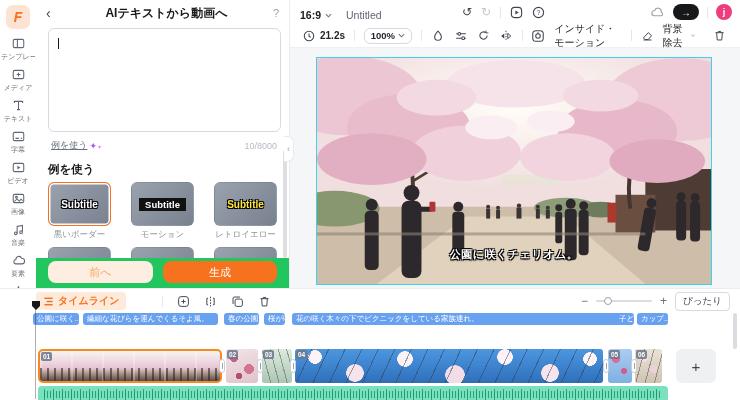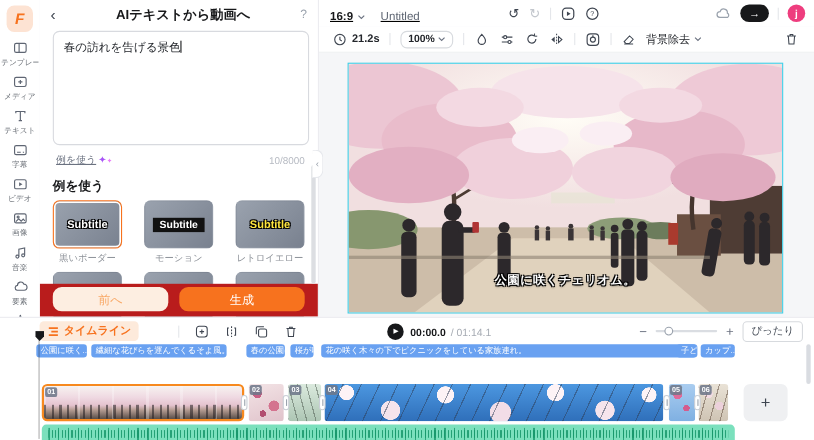--- a/index.html
+++ b/index.html
@@ -42,35 +42,35 @@
     background:linear-gradient(135deg,#9aa2ae,#79818f); display:flex; align-items:center;
     justify-content:center; cursor:pointer; }
   .card.sel { border-color:#f7721e; box-shadow:inset 0 0 0 1.5px #fff; }
   .card-lb { font-size:8.5px; color:#8b9097; margin-top:3px; max-width:74px; white-space:nowrap; overflow:hidden; }
   .stb { font-weight:800; font-size:10px; }
   .st1,.st5 { color:#fff; text-shadow:-1px -1px 0 #000,1px -1px 0 #000,-1px 1px 0 #000,1px 1px 0 #000; }
   .st2 { color:#fff; background:#111; padding:1px 6px; font-size:9.5px; }
   .st3 { color:#ffe53d; text-shadow:-1px -1px 0 #000,1px -1px 0 #000,-1px 1px 0 #000,1px 1px 0 #000; }
   .st4 { color:#fff; }
   .st6 { color:#fff; background:rgba(70,76,88,.85); padding:1px 5px; font-size:9px; }
-  .p-foot { position:absolute; left:0; right:0; bottom:0; height:30px; background:#b91c1c;
+  .p-foot { position:absolute; left:0; right:0; bottom:0; height:30px; background:#22c55e;
     display:flex; gap:10px; padding:2px 12px 4px; align-items:center; }
   .btn-prev { flex:0.92; height:22px; border:none; border-radius:8px; background:#fdeee1;
     color:#f8a968; font-size:11px; cursor:pointer; font-family:inherit; }
   .btn-gen { flex:1; height:22px; border:none; border-radius:8px; background:#f7721e;
     color:#fff; font-size:11px; cursor:pointer; font-family:inherit; }
   .p-scroll { position:absolute; left:283px; top:150px; width:4px; height:108px;
     background:#dcdee2; border-radius:2px; z-index:6; }
   .collapse-tab { position:absolute; left:284px; top:136px; width:10px; height:26px; background:#fff;
     border:1px solid #e7e9ed; border-left:none; border-radius:0 7px 7px 0; z-index:6;
     display:flex; align-items:center; justify-content:center; color:#9aa2ad; font-size:9px; cursor:pointer; }
 
   
   #topbar { position:absolute; left:290px; top:0; right:0; height:24px; background:#fff; }
-  .tb-left { position:absolute; left:10px; top:3px; height:24px; display:flex; align-items:center; gap:4px;text-decoration:underline; }
+  .tb-left { position:absolute; left:10px; top:3px; height:24px; display:flex; align-items:center; gap:4px; }
   .ratio { font-size:10.5px; font-weight:700; color:#17181a; }
   .chev { width:7px; height:5px; }
   .proj { font-size:10.5px; color:#5f6673; margin-left:10px; }
   .tb-center { position:absolute; left:172px; top:0; height:24px; display:flex; align-items:center; gap:9px; }
   .tb-right { position:absolute; right:8px; top:0; height:24px; display:flex; align-items:center; gap:8px; }
   .vsep { width:1px; height:11px; background:#e4e6ea; }
   .ic { color:#3f4651; cursor:pointer; display:flex; align-items:center; }
   .ic.dim { color:#c3c7cd; }
   .ic.gray { color:#9aa2ad; }
   .export { width:26px; height:16px; background:#17181a; border-radius:8px; color:#fff;
@@ -263,21 +263,21 @@
       <span class="sb-lb">ツール</span>
     </div>
   </nav>
 
   <section id="panel">
     <div class="p-head">
       <span class="p-back">‹</span>
       <span class="p-title">AIテキストから動画へ</span>
       <span class="p-help">?</span>
     </div>
-    <div class="prompt"><span>春の訪れを告げる景色</span><span class="caret"></span></div>
+    <div class="prompt"><span class="caret"></span></div>
     <div class="hint-row">
       <span class="hint-link">例を使う</span>
       <span class="spark">✦<span class="spark2">✦</span></span>
       <span class="counter">10/8000</span>
     </div>
     <div class="style-h">例を使う</div>
     <div class="grid">
       <div class="cardwrap">
         <div class="card sel">
             <span class="stb st1">Subtitle</span>
@@ -402,20 +402,21 @@
         </svg>
       </span>
     <span class="vsep"></span>
     <span class="ic">
         <svg width="14" height="14" viewBox="0 0 16 16" fill="none" stroke="currentColor" stroke-width="1.2">
           <rect x="2" y="2" width="12" height="12" rx="3.5"></rect>
           <circle cx="8" cy="8" r="2.6"></circle>
           <path d="M8 3.6v1.8"></path>
         </svg>
       </span>
+    <span class="t-label">インサイド・モーション</span>
     <span class="vsep"></span>
     <span class="ic">
         <svg width="13" height="13" viewBox="0 0 16 16" fill="none" stroke="currentColor" stroke-width="1.2">
           <path d="M3 11l6-6.5 4 3.7L8.8 13H5z"></path>
           <path d="M3 13.5h10"></path>
         </svg>
       </span>
     <span class="t-label">背景除去</span>
     <svg class="chev" viewBox="0 0 8 5" style="margin-left:-5px">
         <path d="M1 1l3 3 3-3" fill="none" stroke="#6b7280" stroke-width="1.2"></path>
@@ -535,37 +536,32 @@
               <rect x="5" y="5" width="9" height="9" rx="2"></rect>
               <path d="M11 2.5H4A1.5 1.5 0 0 0 2.5 4v7"></path>
             </svg>
           </span>
         <span class="ic">
             <svg width="13" height="13" viewBox="0 0 16 16" fill="none" stroke="currentColor" stroke-width="1.2">
               <path d="M3 4.5h10M6.5 4.5V3h3v1.5M4.5 4.5l.7 9h5.6l.7-9"></path>
             </svg>
           </span>
       </div>
-      <div class="tl-center">
-        <span class="playbtn">▶</span>
-        <span><span class="time-cur">00:00.0</span>
-        <span class="time-tot">/ 01:14.1</span></span>
-      </div>
       <div class="tl-right">
         <span class="zoom-sign">−</span>
         <span class="slider">
             <span class="knob"></span>
           </span>
         <span class="zoom-sign">+</span>
         <button class="fit-btn">ぴったり</button>
       </div>
     </div>
 
     <span class="sub" style="left:33px;width:46px">公園に咲く...</span>
-    <span class="sub" style="left:83px;width:123px">繊細な花びらを運んでくるそよ風。</span>
+    <span class="sub" style="left:83px;width:135px">繊細な花びらを運んでくるそよ風。</span>
     <span class="sub" style="left:224px;width:35px">春の公園に...</span>
     <span class="sub" style="left:264px;width:21px">桜が咲...</span>
     <span class="sub" style="left:292px;width:341px">花の咲く木々の下でピクニックをしている家族連れ。</span>
     <span class="sub" style="left:615px;width:19px">子ど...</span>
     <span class="sub" style="left:637px;width:31px">カップ...</span>
 
     <div class="clip c1 sel">
         <span class="badge">01</span>
       </div>
     <div class="hdl" style="left:219px"></div>

